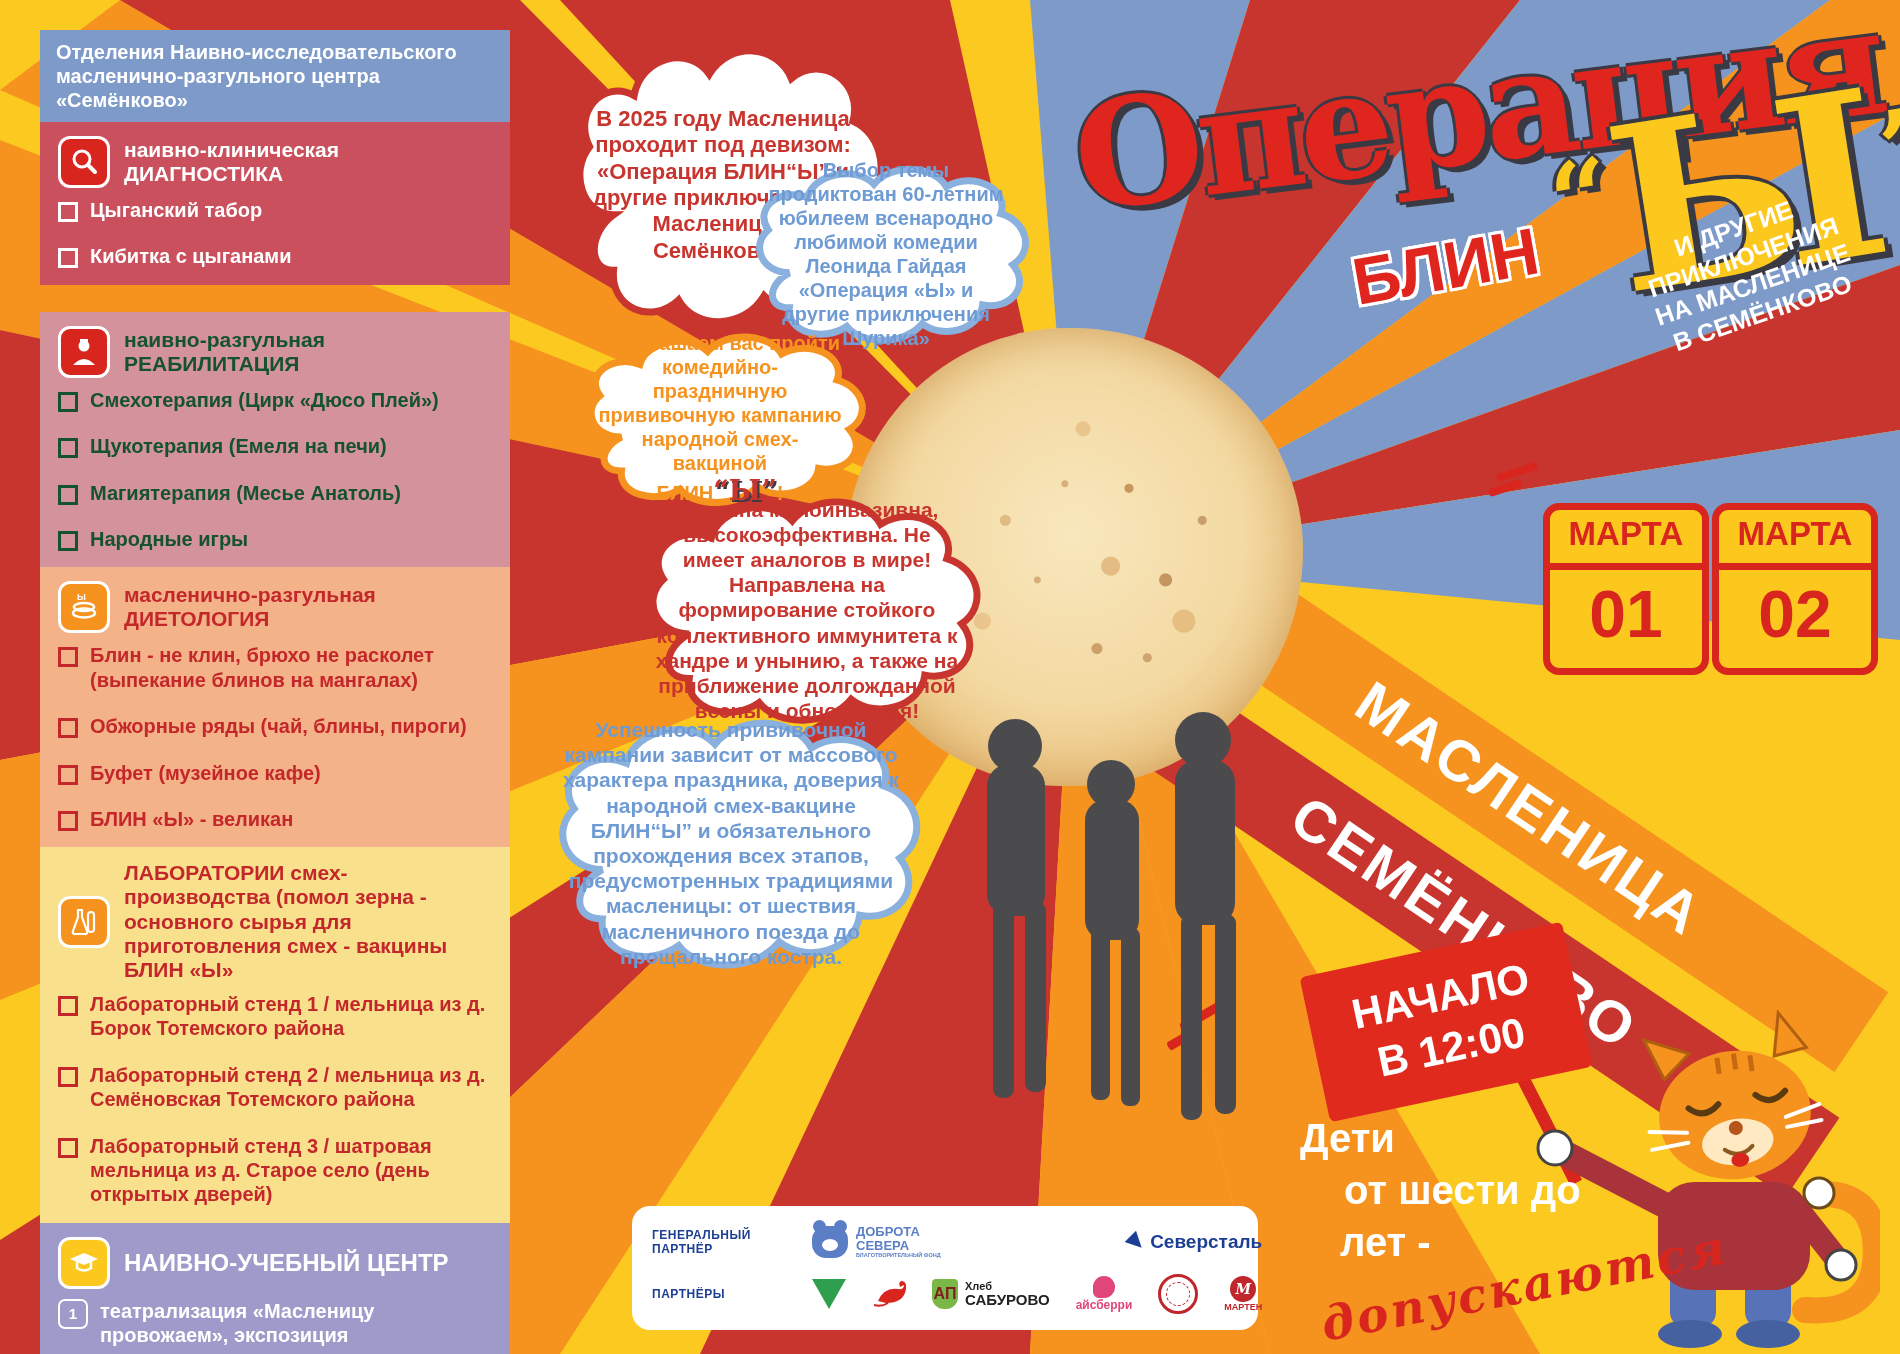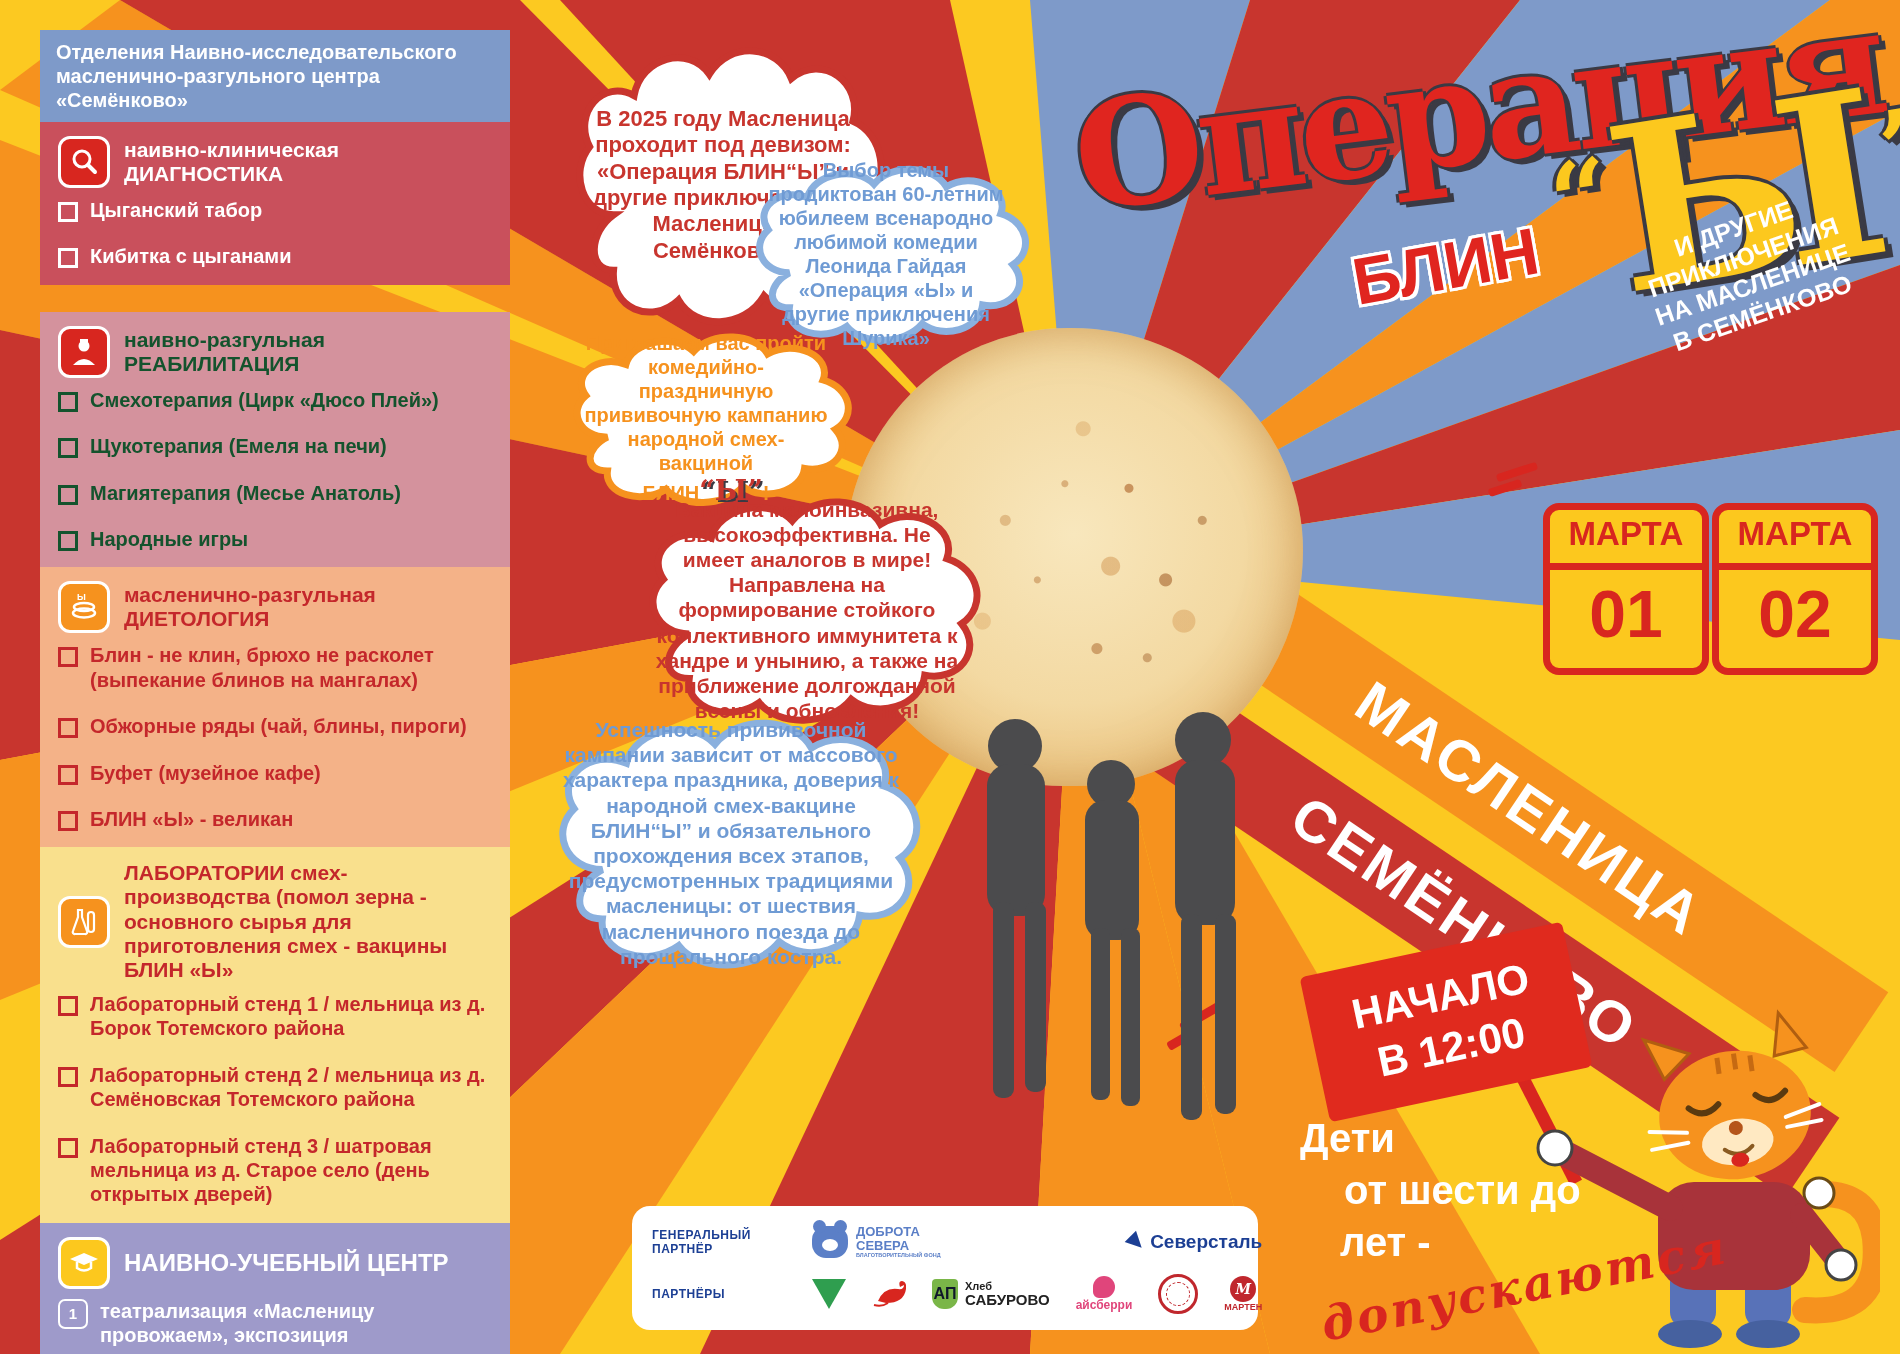--- a/index.html
+++ b/index.html
@@ -34,21 +34,21 @@
   .bubble svg{position:absolute;inset:0;width:100%;height:100%;overflow:visible;}
   .bubble .btxt{position:absolute;inset:0;display:flex;align-items:center;justify-content:center;
        text-align:center;padding:26px 30px;line-height:1.2;}
   .b-red use{stroke:#c8352e;} .b-red .btxt{color:#c8352e;}
   .b-blue use{stroke:#8ab0de;} .b-blue .btxt{color:#6f9bd4;}
   .b-orange use{stroke:#f6921e;} .b-orange .btxt{color:#f6921e;}
   #bubble-1{left:552px;top:36px;width:342px;height:298px;}
   #bubble-1 .btxt{font-size:22px;}
   #bubble-2{left:735px;top:160px;width:302px;height:188px;z-index:4;}
   #bubble-2 .btxt{font-size:20px;}
-  #bubble-3{left:552px;top:328px;width:308px;height:182px;}
+  #bubble-3{left:566px;top:328px;width:308px;height:182px;}
   #bubble-3 .btxt{font-size:20px;flex-direction:column;}
   #bubble-4{left:623px;top:490px;width:368px;height:240px;}
   #bubble-4 .btxt{font-size:21px;}
   #bubble-5{left:530px;top:710px;width:402px;height:266px;}
   #bubble-5 .btxt{font-size:21px;}
   .brandline{white-space:nowrap;}
   .brand-letter{font-family:"DejaVu Serif",serif;color:#c8352e;font-size:1.35em;
        text-shadow:2px 2px 0 #3a3a44;}
 
   
@@ -132,21 +132,21 @@
   .dobrota{color:#5b7fc7;font-size:13px;line-height:1.05;}
   .dobrota .tiny{font-size:5.5px;color:#5b7fc7;}
   .severstal{display:flex;align-items:center;gap:6px;color:#1c3f94;font-size:19px;margin-left:auto;}
   .sev-mark{width:0;height:0;border-left:16px solid #1c3f94;border-top:8px solid transparent;
      border-bottom:8px solid transparent;transform:rotate(45deg);}
   .tri-logo{width:0;height:0;border-left:17px solid transparent;border-right:17px solid transparent;
      border-top:30px solid #2f9e4f;position:relative;}
   .bird-logo svg{display:block;}
   .sab-block{display:flex;align-items:center;gap:7px;}
   .sab-shield{width:26px;height:30px;background:#7ab648;border-radius:4px 4px 12px 12px;
-     color:#0f172a;font-size:16px;display:flex;align-items:center;justify-content:center;}
+     color:#7f1d1d;font-size:16px;display:flex;align-items:center;justify-content:center;}
   .sab-text{font-size:11px;color:#222;line-height:1.1;}
   .sab-text .big{font-size:15px;}
   .ais{display:flex;flex-direction:column;align-items:center;color:#e0457b;font-size:12px;}
   .ais .drop{width:22px;height:22px;background:#e0457b;border-radius:50% 50% 50% 6px;}
   .stamp{width:34px;height:34px;border:3px solid #c0272d;border-radius:50%;
      display:flex;align-items:center;justify-content:center;}
   .stamp-inner{width:22px;height:22px;border:1.5px dashed #c0272d;border-radius:50%;}
   .marten{display:flex;flex-direction:column;align-items:center;color:#c0272d;font-size:9px;}
   .marten .dot{width:26px;height:26px;background:#c0272d;border-radius:50%;color:#fff;font-size:14px;
      display:flex;align-items:center;justify-content:center;font-family:"DejaVu Serif",serif;font-style:italic;}

